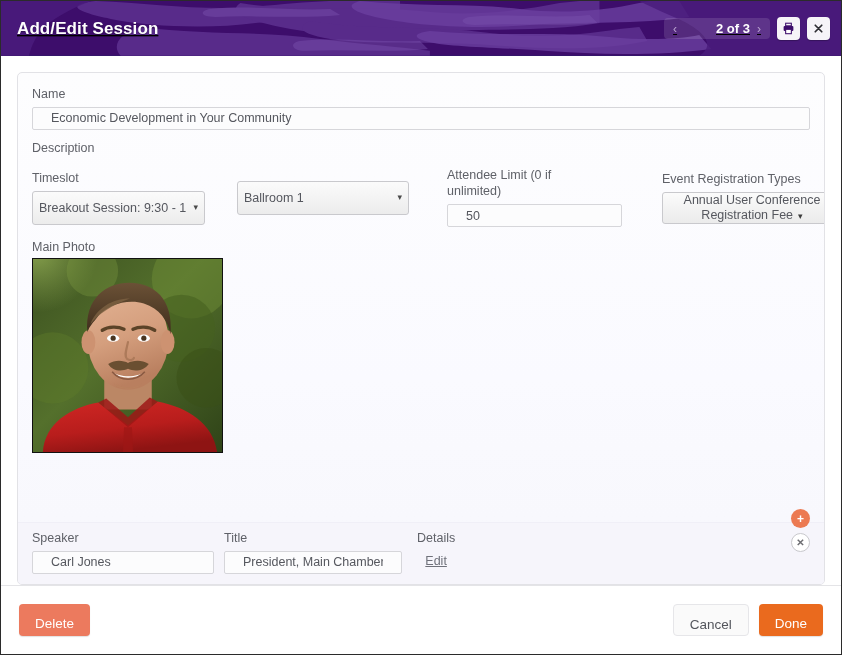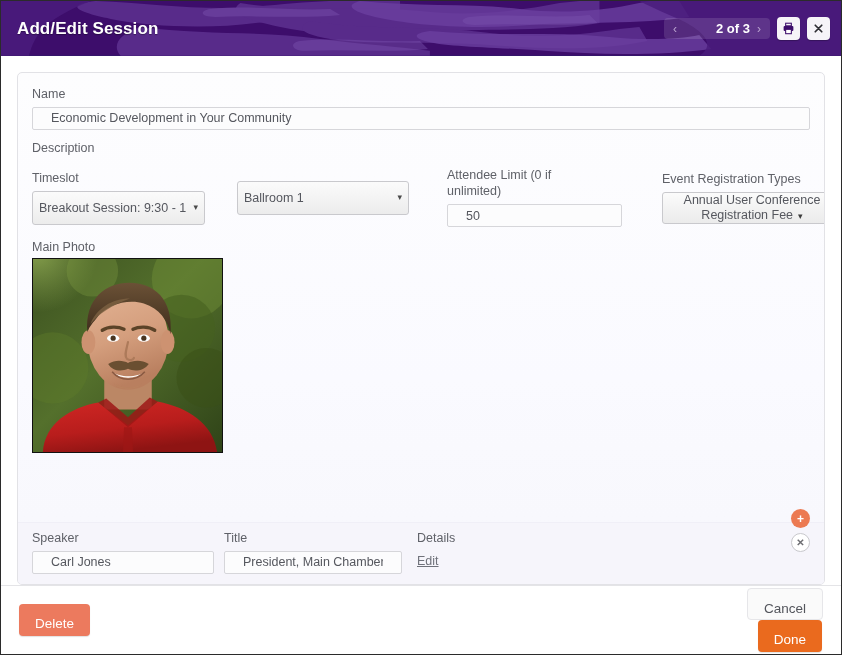--- a/index.html
+++ b/index.html
@@ -24,20 +24,21 @@
     flex-direction: column;
   }
 
   
   .titlebar {
     position: relative;
     height: 55px;
     flex: 0 0 55px;
     background: #0c4a6e;
     overflow: hidden;
+    text-decoration: underline;
   }
   .titlebar-art {
     position: absolute;
     inset: 0;
     pointer-events: none;
   }
   .titlebar-inner {
     position: relative;
     height: 100%;
     display: flex;
@@ -235,21 +236,21 @@
     height: 62px;
     background: #f6f5fb;
     border-top: 1px solid #f0eff7;
     padding: 8px 14px 0 14px;
     box-sizing: border-box;
     display: flex;
     align-items: flex-start;
   }
   .sp-speaker { width: 182px; flex: 0 0 182px; }
   .sp-title { width: 178px; flex: 0 0 178px; margin-left: 10px; }
-  .sp-details { margin-left: 15px; }
+  .sp-details { margin-left: 15px; text-align: center; }
   .edit-link {
     font-size: 12.5px;
     color: #6f717a;
     text-decoration: underline;
     cursor: pointer;
     display: inline-block;
     margin-top: 3px;
   }
   .sp-actions {
     margin-left: auto;
@@ -313,21 +314,21 @@
     background: #fafafa;
     color: #53555c;
     border: 1px solid #e6e6e9;
   }
   .btn-done {
     background: #ea6a1e;
     color: #ffffff;
     margin-left: 10px;
     box-shadow: 0 1px 1px rgba(0,0,0,.12);
   }
-  .footer-right { margin-left: auto; display: flex; align-items: center; flex-direction: column; }
+  .footer-right { margin-left: auto; display: flex; align-items: center; }
 </style>
 </head>
 <body>
 
 <div class="window">
 
   <div class="titlebar">
     <svg class="titlebar-art" viewBox="0 0 842 55" preserveAspectRatio="none">
       <rect x="0" y="0" width="842" height="55" fill="#3d0d6b"></rect>
       <g fill="#5a2d8c" opacity="0.95">

